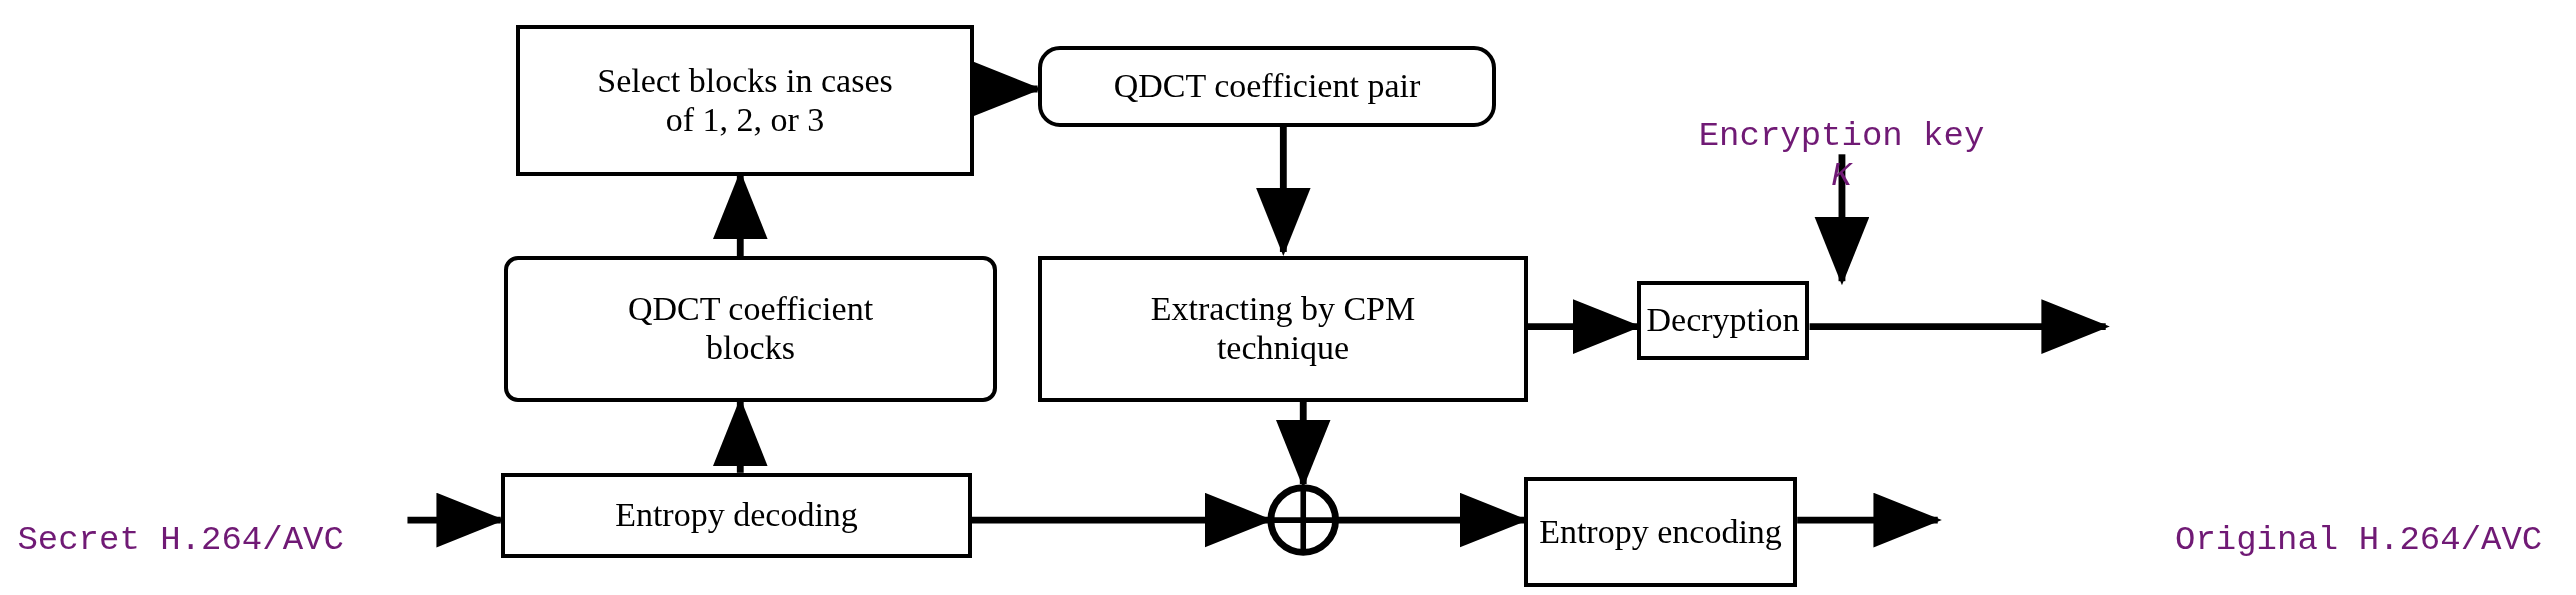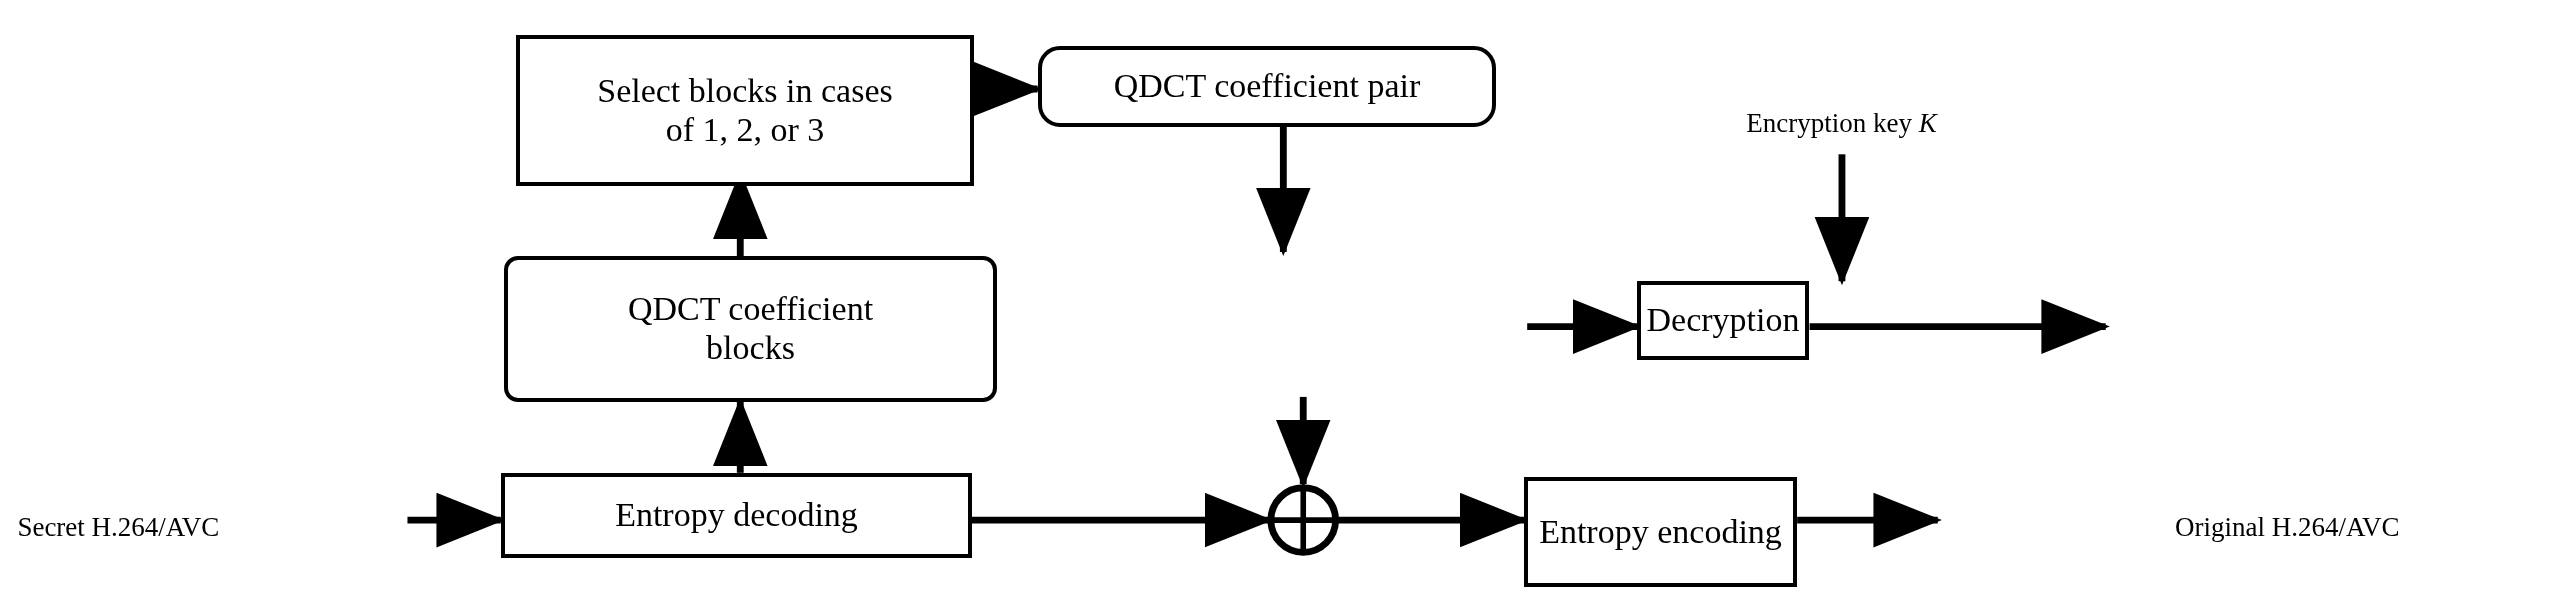--- a/index.html
+++ b/index.html
@@ -25,25 +25,26 @@
     align-items: center;
     justify-content: center;
     text-align: center;
     line-height: 1.14;
     font-size: 34px;
     padding: 0 6.2px;
   }
   .node span { display: block; }
   .freetext {
     position: absolute;
-    font-size: 27px;
+    font-size: 34px;
     line-height: 1.18;
     text-align: left;
     white-space: pre-line;
-    color: #000000;
+    color: #701a75;
+    font-family: Liberation Mono, monospace;
   }
   .freetext.centered { text-align: center; }
   .it { font-style: italic; }
   svg.wires {
     position: absolute;
     left: 0;
     top: 0;
     width: 2576px;
     height: 596px;
     pointer-events: none;
@@ -87,38 +88,44 @@
 
     <circle cx="2095" cy="836" r="52" fill="#ffffff" stroke="#000000" stroke-width="11"></circle>
     <line x1="2095" y1="784" x2="2095" y2="888" stroke="#000000" stroke-width="9"></line>
     <line x1="2043" y1="836" x2="2147" y2="836" stroke="#000000" stroke-width="9"></line>
 
     <line x1="2147" y1="836" x2="2450" y2="836" stroke="#000000" stroke-width="11" marker-end="url(#ah)"></line>
 
     <line x1="2889" y1="836" x2="3115" y2="836" stroke="#000000" stroke-width="11" marker-end="url(#ah)"></line>
   </svg>
 
-  <div class="node" style="left:516px; top:35px; width:458px; height:151px;">
+  <div class="node" style="left:516px; top:25px; width:458px; height:151px;">
     <span>
       <span>Select blocks in cases</span>
       <span>of 1, 2, or 3</span>
     </span>
   </div>
 
   <div class="node" style="left:1038px; top:46px; width:458px; height:81px;border-radius:22px;">
     <span>QDCT coefficient pair</span>
   </div>
 
   <div class="node" style="left:504px; top:256px; width:493px; height:146px;border-radius:14px;">
     <span>
       <span>QDCT coefficient</span>
       <span>blocks</span>
     </span>
   </div>
 
+  <div class="node" style="left:1038px; top:256px; width:490px; height:146px;">
+    <span>
+      <span>Extracting by CPM</span>
+      <span>technique</span>
+    </span>
+  </div>
 
   <div class="node" style="left:1637px; top:281px; width:172px; height:79px;">
     <span>Decryption</span>
   </div>
 
   <div class="node" style="left:501px; top:473px; width:471px; height:85px;">
     <span>Entropy decoding</span>
   </div>
 
   <div class="node" style="left:1524px; top:477px; width:273px; height:110px;">

